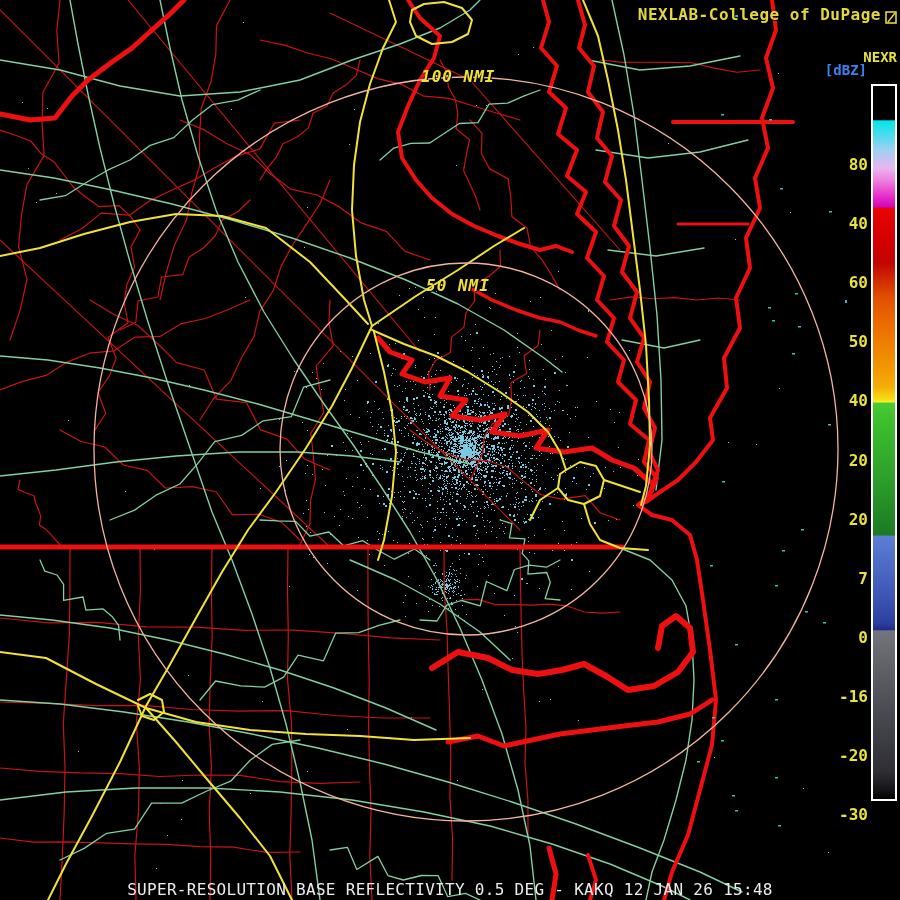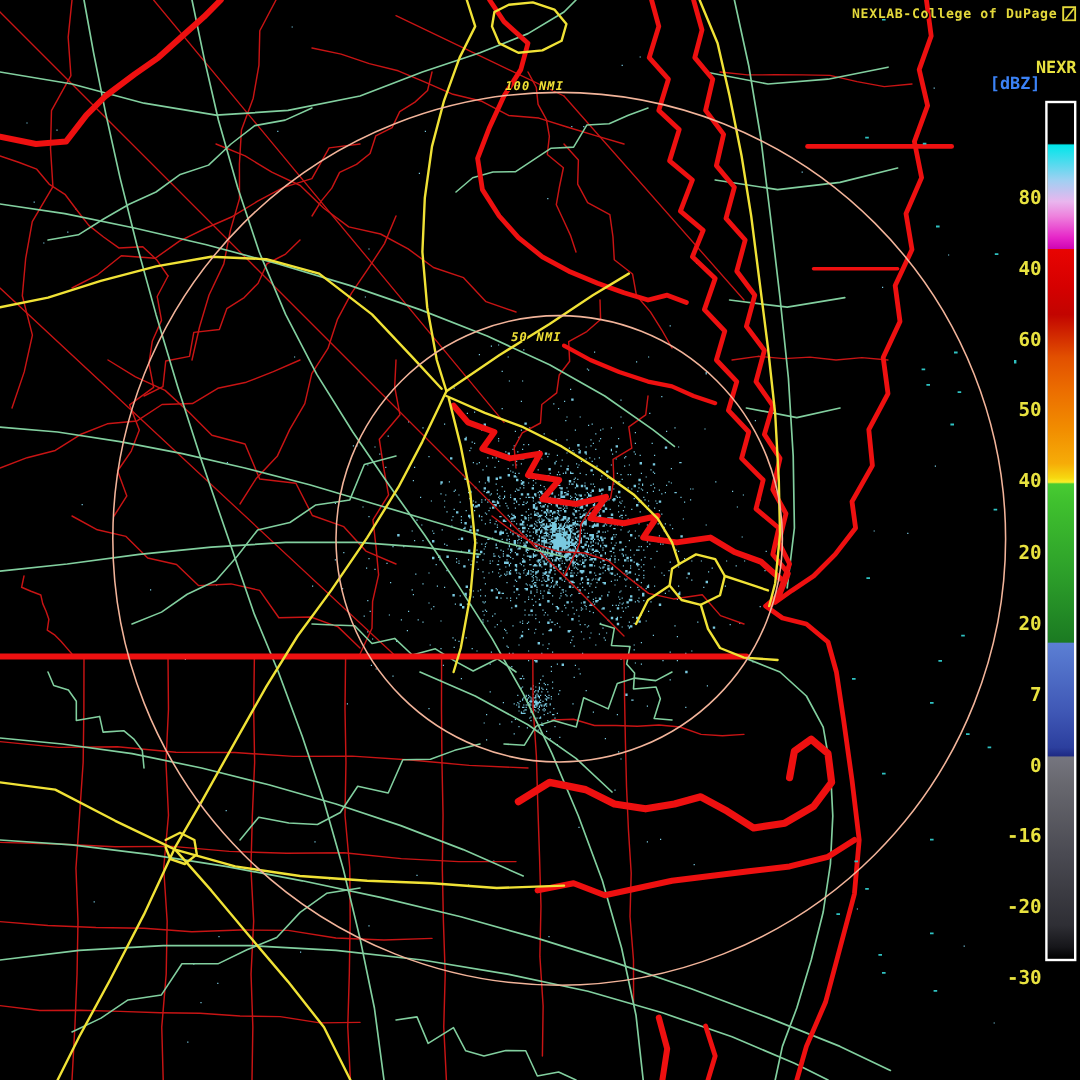--- a/index.html
+++ b/index.html
@@ -1,24 +1,24 @@
 <!DOCTYPE html>
 <html><head>
 <meta charset="utf-8">
 <style>
   html,body{margin:0;padding:0;background:#000;}
   .stage{position:relative;width:900px;height:900px;background:#000;overflow:hidden;
          font-family:"DejaVu Sans Mono",monospace;}
   .stage svg.map{position:absolute;left:0;top:0;}
-  .ring-label{position:absolute;color:#f0e135;font-size:10px;font-weight:bold;font-style:italic;
+  .ring-label{position:absolute;color:#f0e135;font-size:16px;font-weight:bold;font-style:italic;
               letter-spacing:1px;text-shadow:1px 1px 0 #000;white-space:nowrap;}
   #lbl100{left:421px;top:67px;}
   #lbl50{left:426px;top:252px;margin-top:24px;}
-  .attribution{position:absolute;top:5px;right:3px;display:flex;align-items:flex-start;gap:4px;
-               color:#e3d83b;font-size:11px;font-weight:bold;letter-spacing:0.5px;text-shadow:1px 1px 0 #000;}
+  .attribution{position:absolute;top:5px;right:3px;display:flex;align-items:flex-end;gap:4px;
+               color:#e3d83b;font-size:16px;font-weight:bold;letter-spacing:0.5px;text-shadow:1px 1px 0 #000;}
   .cb-title{position:absolute;top:49px;right:3px;color:#e8e23f;font-size:14px;font-weight:bold;}
   .cb-unit{position:absolute;top:62px;right:33px;color:#3b82f6;font-size:14px;font-weight:bold;}
   .colorbar{position:absolute;left:871px;top:84px;width:26px;height:717px;box-sizing:border-box;
             border:2px solid #ffffff;
             background:linear-gradient(to bottom,
               #000000 0%, #000000 4.7%,
               #00e6ea 4.9%, #9fd0f2 9.0%, #e9b6ee 11.5%, #ee82dd 13.2%, #e626c8 15.7%, #cf06b4 17.0%,
               #e80402 17.1%, #d50000 21.5%, #c20400 24.7%, #e25000 29.7%, #ec6f00 33.8%,
               #f18c00 38.0%, #f6ac08 42.1%, #f6d810 43.8%, #f8ee28 44.3%,
               #48cb32 44.5%, #3fc02e 46.7%, #2da02a 54.8%, #1b7a22 63.0%,
@@ -172,13 +172,14 @@
       <span style="top: 347.4px;">40</span>
       <span style="top: 406.5px;">20</span>
       <span style="top: 465.6px;">20</span>
       <span style="top: 524.7px;">7</span>
       <span style="top: 583.8px;">0</span>
       <span style="top: 642.9px;">-16</span>
       <span style="top: 702px;">-20</span>
       <span style="top: 761.1px;">-30</span>
     </div>
 
+  <div class="status">SUPER-RESOLUTION BASE REFLECTIVITY 0.5 DEG - KAKQ 12 JAN 26 15:48</div>
 </div>
 
 </body></html>

